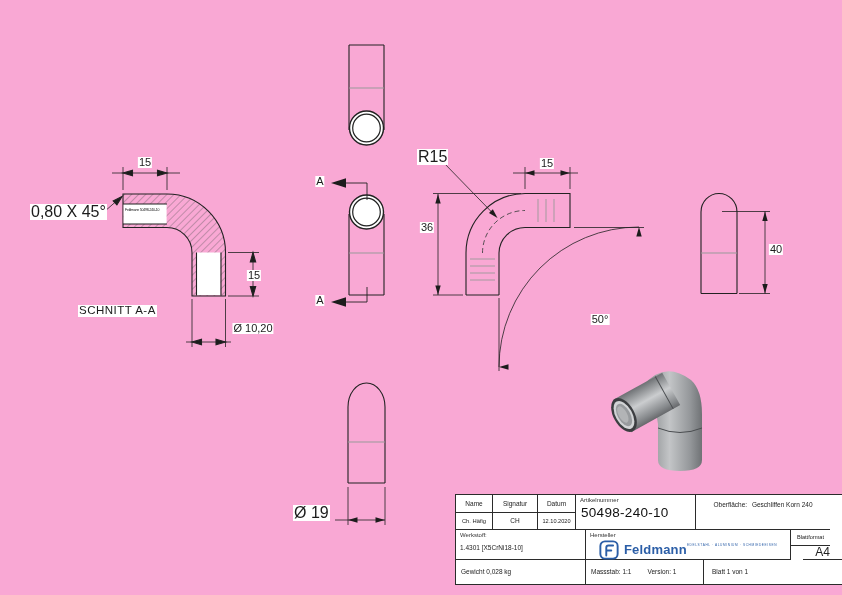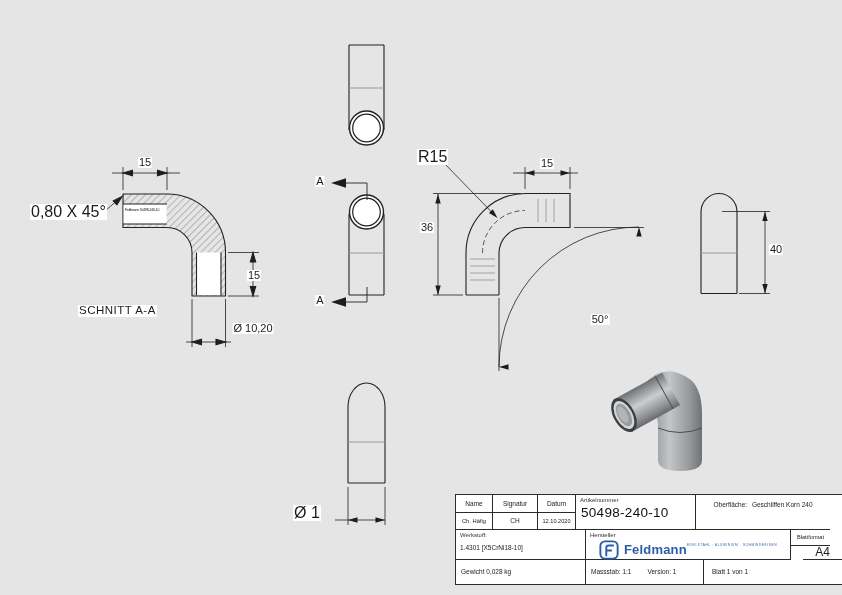--- a/index.html
+++ b/index.html
@@ -1,16 +1,16 @@
 <!DOCTYPE html>
 <html><head>
 <meta charset="utf-8">
 <style>
   html,body{margin:0;padding:0;background:#fff;}
-  #canvas{position:relative;width:842px;height:595px;background:#e5e5e5;overflow:hidden;
+  #canvas{position:relative;width:842px;height:595px;background:#f9a8d4;overflow:hidden;
           font-family:"Liberation Sans",sans-serif;color:#1c1c1c;}
   #linework{position:absolute;left:0;top:0;}
   .lbl{position:absolute;transform:translateX(-50%);font-size:11px;line-height:1;
        background:#fff;padding:0 1px;white-space:nowrap;color:#1c1c1c;}
   .lbl-l{position:absolute;font-size:16px;line-height:1;background:#fff;padding:0 1px;
        white-space:nowrap;color:#1c1c1c;}
   .marking{position:absolute;left:125px;top:206px;width:41px;height:9px;overflow:hidden;
        font-size:3.5px;letter-spacing:-0.2px;line-height:9px;color:#111;white-space:nowrap;}
   
   #tblock{position:absolute;left:455px;top:494px;width:428px;height:91px;
@@ -203,21 +203,21 @@
 <span class="lbl" style="left:253px;top:323px">Ø 10,20</span>
 <span class="lbl-l" style="left:78px;top:305px;font-size:11.5px;letter-spacing:0.5px">SCHNITT A-A</span>
 <span class="marking">Feldmann 50498-240-10</span>
 <span class="lbl" style="left:320px;top:176px">A</span>
 <span class="lbl" style="left:320px;top:295px">A</span>
 <span class="lbl-l" style="left:417px;top:149px">R15</span>
 <span class="lbl" style="left:547px;top:158px">15</span>
 <span class="lbl" style="left:427px;top:222px">36</span>
 <span class="lbl" style="left:600px;top:314px">50°</span>
 <span class="lbl" style="left:776px;top:244px">40</span>
-<span class="lbl-l" style="left:293px;top:505px">Ø 1</span>
+<span class="lbl-l" style="left:293px;top:505px">Ø 19</span>
 
 <div id="tblock">
   <div class="tb bR bB cc" style="left:0;top:0;width:37px;height:18px">Name</div>
   <div class="tb bR bB cc" style="left:37px;top:0;width:45px;height:18px">Signatur</div>
   <div class="tb bR bB cc" style="left:82px;top:0;width:38px;height:18px">Datum</div>
   <div class="tb bR bB cc" style="left:0;top:18px;width:37px;height:17px;font-size:5.8px">Ch. Häfig</div>
   <div class="tb bR bB cc" style="left:37px;top:18px;width:45px;height:17px">CH</div>
   <div class="tb bR bB cc" style="left:82px;top:18px;width:38px;height:17px;font-size:5.6px">12.10.2020</div>
 
   <div class="tb bR bB" style="left:120px;top:0;width:120px;height:35px">

